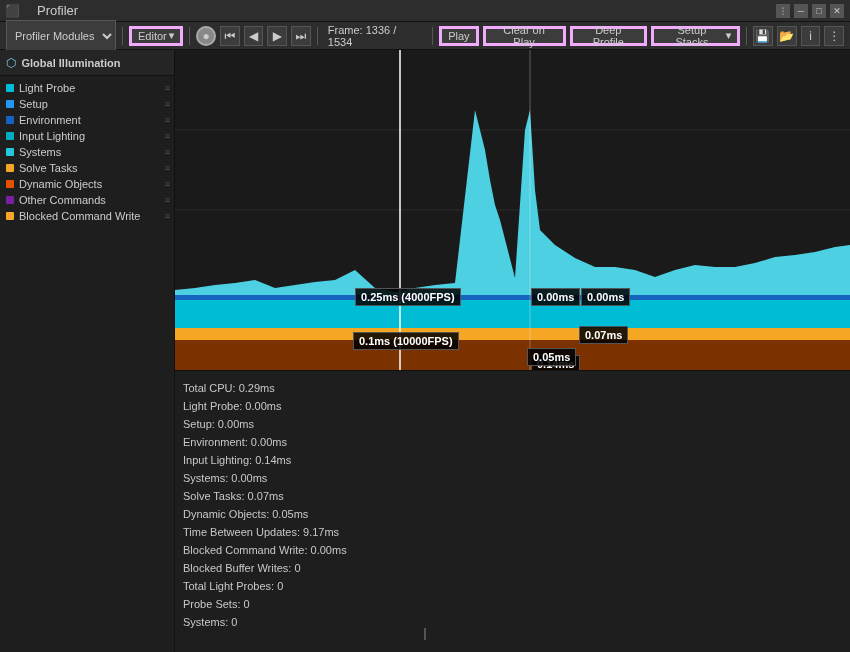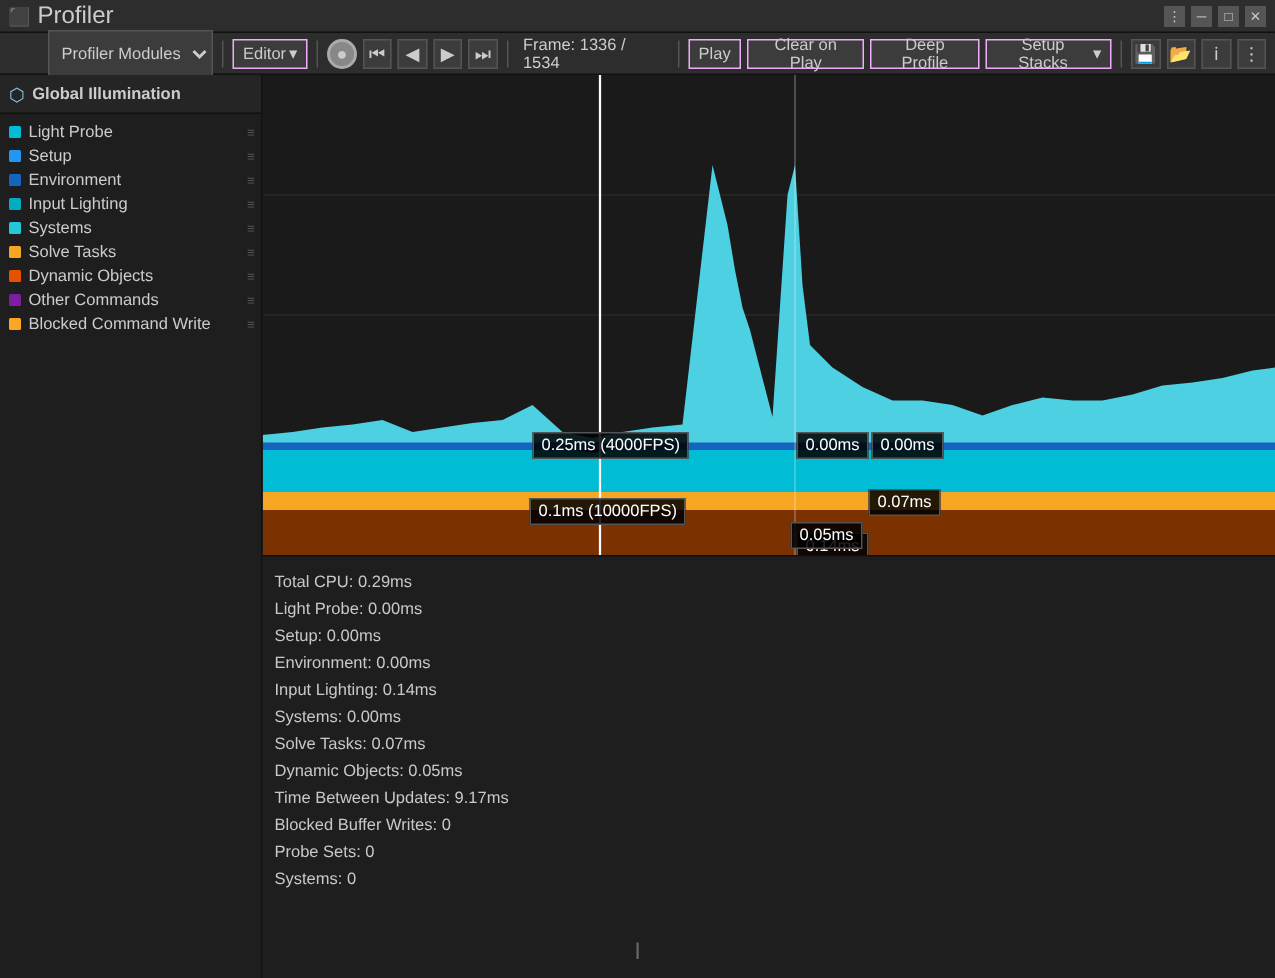--- a/index.html
+++ b/index.html
@@ -23,23 +23,24 @@
       border-bottom: 1px solid #111;
     }
     #title-bar .title-icon {
       width: 14px; height: 14px;
       margin-right: 5px;
       display: inline-flex; align-items: center; justify-content: center;
       color: #7ec8e3;
       font-size: 12px;
     }
     #title-bar .title-text {
-      font-size: 16px;
+      font-size: 13px;
       color: #ccc;
       flex: 1;
+      margin-left: 12px;
     }
     #title-bar .win-controls {
       display: flex; gap: 4px;
     }
     #title-bar .win-btn {
       width: 14px; height: 14px;
       background: #555;
       border: none;
       cursor: pointer;
       color: #ccc;
@@ -58,25 +59,24 @@
       border-bottom: 1px solid #111;
     }
     .toolbar-select {
       background: #3c3c3c;
       border: 1px solid #555;
       color: #ccc;
       height: 32px;
       font-size: 11px;
       padding: 0 4px;
       cursor: pointer;
-      margin-left: 26px;
     }
     .toolbar-btn {
       background: #3c3c3c;
-      border: 1px solid #f0abfc;
+      border: 3px solid #f0abfc;
       color: #ccc;
       height: 20px;
       font-size: 11px;
       padding: 0 6px;
       cursor: pointer;
       display: flex; align-items: center; gap: 2px;
     }
     .toolbar-icon-btn {
       background: #3c3c3c;
       border: 1px solid #555;
@@ -165,20 +165,21 @@
       flex-direction: column;
       background: #1a1a1a;
       overflow: hidden;
     }
 
     #chart-container {
       height: 320px;
       position: relative;
       background: #1a1a1a;
       overflow: hidden;
+      font-weight: bold;
     }
 
     #chart-canvas {
       width: 100%;
       height: 100%;
     }
 
     
     .chart-tooltip {
       position: absolute;
@@ -393,21 +394,23 @@
       <div id="stats-lines">
           <div class="stat-line">Total CPU: 0.29ms</div>
           <div class="stat-line">Light Probe: 0.00ms</div>
           <div class="stat-line">Setup: 0.00ms</div>
           <div class="stat-line">Environment: 0.00ms</div>
           <div class="stat-line">Input Lighting: 0.14ms</div>
           <div class="stat-line">Systems: 0.00ms</div>
           <div class="stat-line">Solve Tasks: 0.07ms</div>
           <div class="stat-line">Dynamic Objects: 0.05ms</div>
           <div class="stat-line">Time Between Updates: 9.17ms</div>
+          <div class="stat-line">Blocked Command Write: 0.00ms</div>
           <div class="stat-line">Blocked Buffer Writes: 0</div>
+          <div class="stat-line">Total Light Probes: 0</div>
           <div class="stat-line">Probe Sets: 0</div>
           <div class="stat-line">Systems: 0</div>
         </div>
       <div id="cursor-indicator" style="text-align:center; margin-top:10px; color:#666; font-size:16px;">I</div>
     </div>
   </div>
 
 </div>
 
 </body></html>

